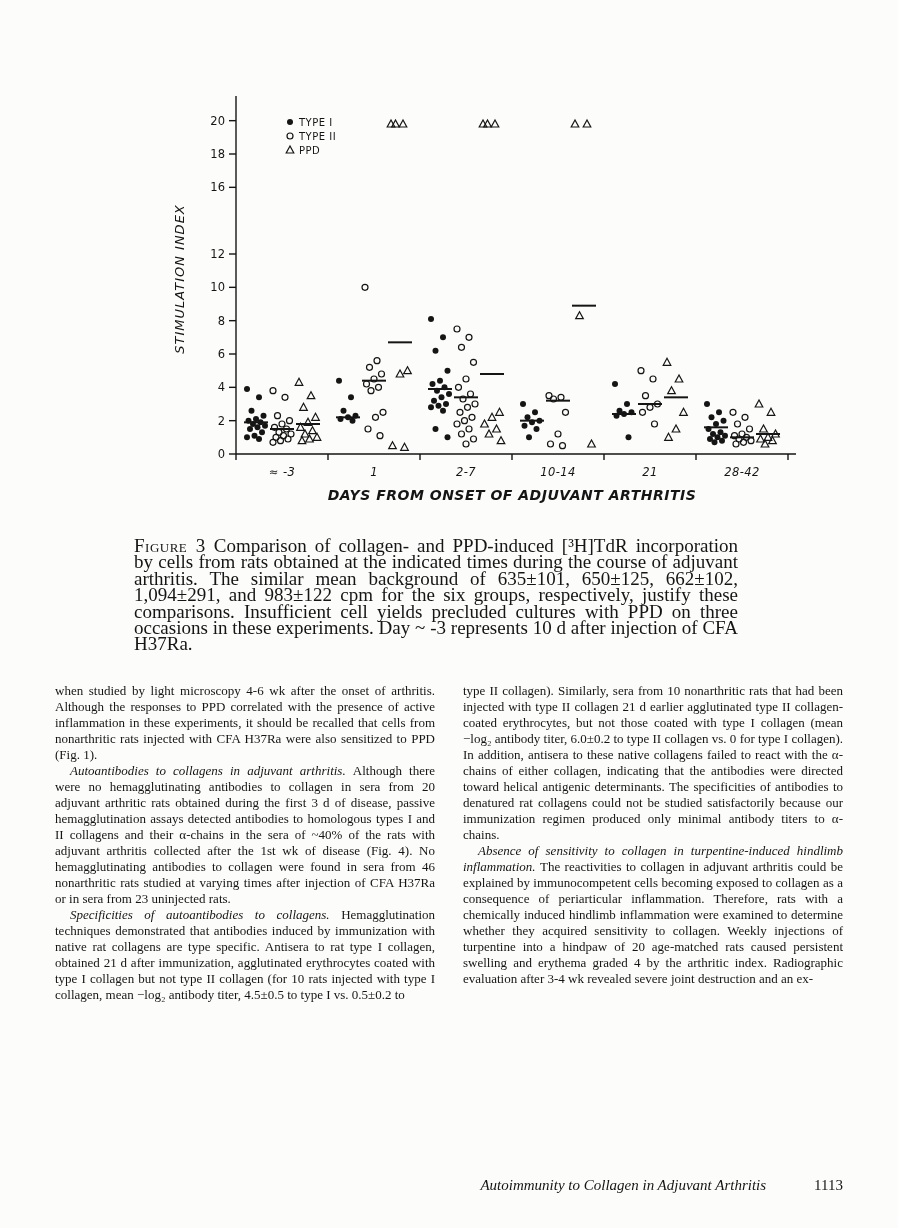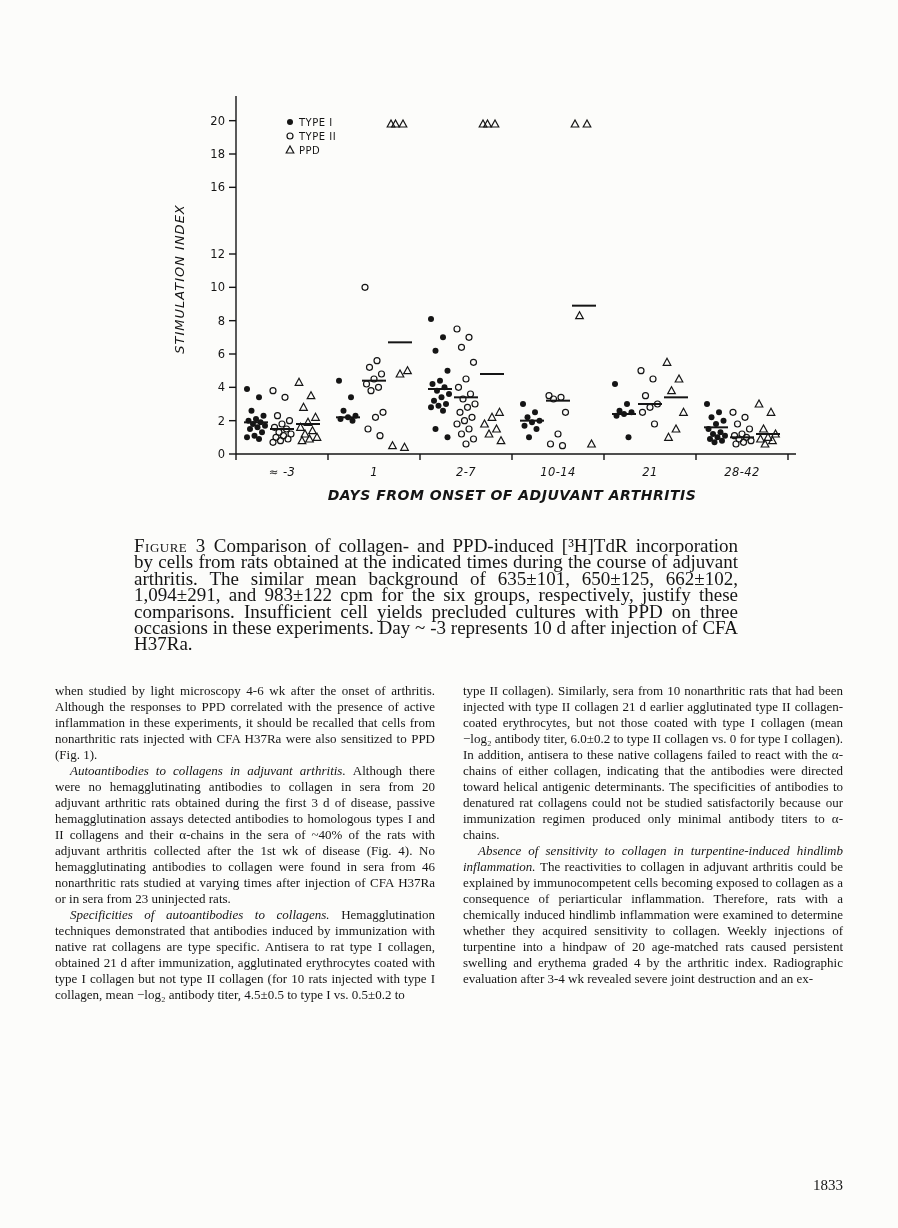--- a/index.html
+++ b/index.html
@@ -313,16 +313,17 @@
         <p class="para"><i>Autoantibodies to collagens in adjuvant arthritis. </i>Although there were no hemagglutinating antibodies to collagen in sera from 20 adjuvant arthritic rats obtained during the first 3 d of disease, passive hemagglutination assays detected antibodies to homologous types I and II collagens and their α-chains in the sera of ~40% of the rats with adjuvant arthritis collected after the 1st wk of disease (Fig. 4). No hemagglutinating antibodies to collagen were found in sera from 46 nonarthritic rats studied at varying times after injection of CFA H37Ra or in sera from 23 uninjected rats.</p>
         <p class="para"><i>Specificities of autoantibodies to collagens. </i>Hemagglutination techniques demonstrated that antibodies induced by immunization with native rat collagens are type specific. Antisera to rat type I collagen, obtained 21 d after immunization, agglutinated erythrocytes coated with type I collagen but not type II collagen (for 10 rats injected with type I collagen, mean −log₂ antibody titer, 4.5±0.5 to type I vs. 0.5±0.2 to</p>
       </div>
     <div class="col">
         <p class="para noindent">type II collagen). Similarly, sera from 10 nonarthritic rats that had been injected with type II collagen 21 d earlier agglutinated type II collagen-coated erythrocytes, but not those coated with type I collagen (mean −log₂ antibody titer, 6.0±0.2 to type II collagen vs. 0 for type I collagen). In addition, antisera to these native collagens failed to react with the α-chains of either collagen, indicating that the antibodies were directed toward helical antigenic determinants. The specificities of antibodies to denatured rat collagens could not be studied satisfactorily because our immunization regimen produced only minimal antibody titers to α-chains.</p>
         <p class="para"><i>Absence of sensitivity to collagen in turpentine-induced hindlimb inflammation. </i>The reactivities to collagen in adjuvant arthritis could be explained by immunocompetent cells becoming exposed to collagen as a consequence of periarticular inflammation. Therefore, rats with a chemically induced hindlimb inflammation were examined to determine whether they acquired sensitivity to collagen. Weekly injections of turpentine into a hindpaw of 20 age-matched rats caused persistent swelling and erythema graded 4 by the arthritic index. Radiographic evaluation after 3-4 wk revealed severe joint destruction and an ex-</p>
       </div>
   </div>
 
   <div class="footer">
-    <span class="page-number">1833</span>
+    <span class="running-title">Autoimmunity to Collagen in Adjuvant Arthritis</span>
+    <span class="page-number">1113</span>
   </div>
 
 </div>
 
 </body></html>

